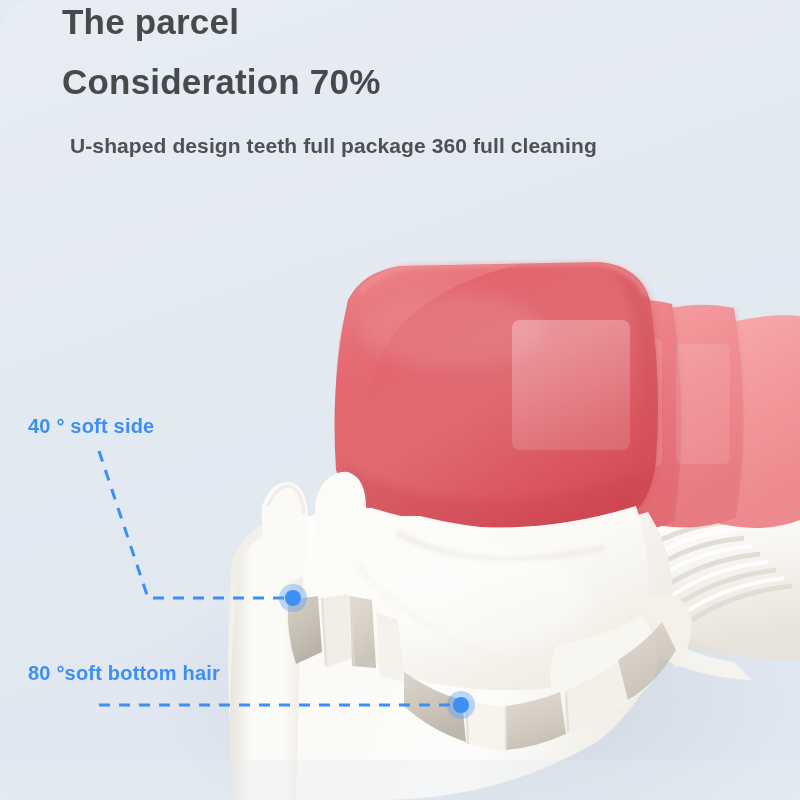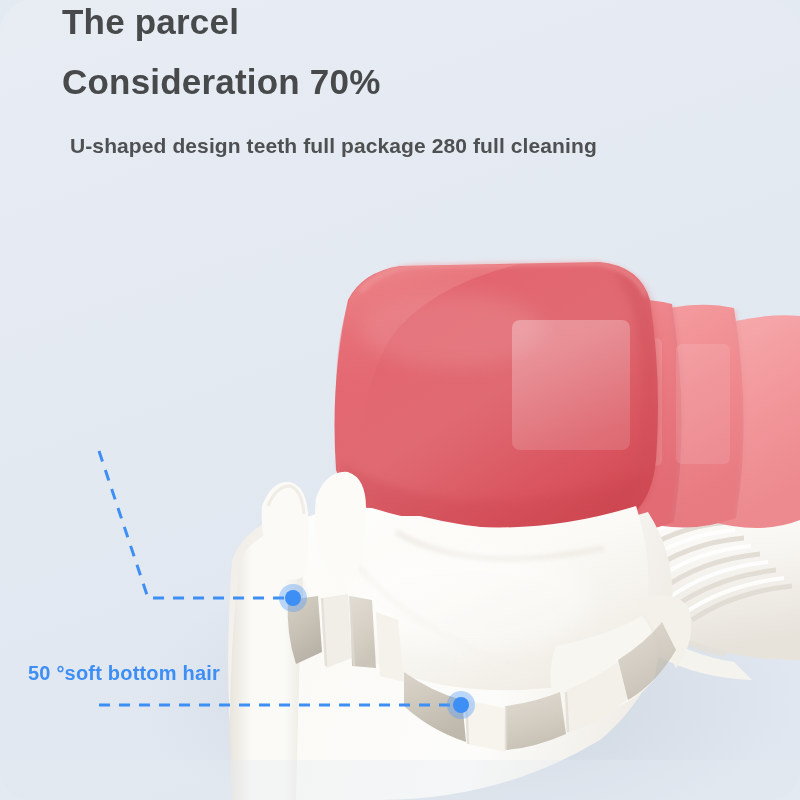--- a/index.html
+++ b/index.html
@@ -362,22 +362,23 @@
 
         <path d="M 99 705 L 461 705"></path>
       </g>
     </svg>
   </div>
 
   <div class="title-1">The parcel</div>
 
   <div class="title-2">Consideration 70%</div>
 
-  <div class="subtitle">U-shaped design teeth full package 280 full cleaning</div>
-
-
-  <div class="ann-label lbl-bottom-hair">50 °soft bottom hair</div>
+  <div class="subtitle">U-shaped design teeth full package 360 full cleaning</div>
+
+  <div class="ann-label lbl-soft-side">40 ° soft side</div>
+
+  <div class="ann-label lbl-bottom-hair">80 °soft bottom hair</div>
 
   <div class="dot dot-side"></div>
 
   <div class="dot dot-bottom"></div>
 
 </div>
 
 </body></html>

